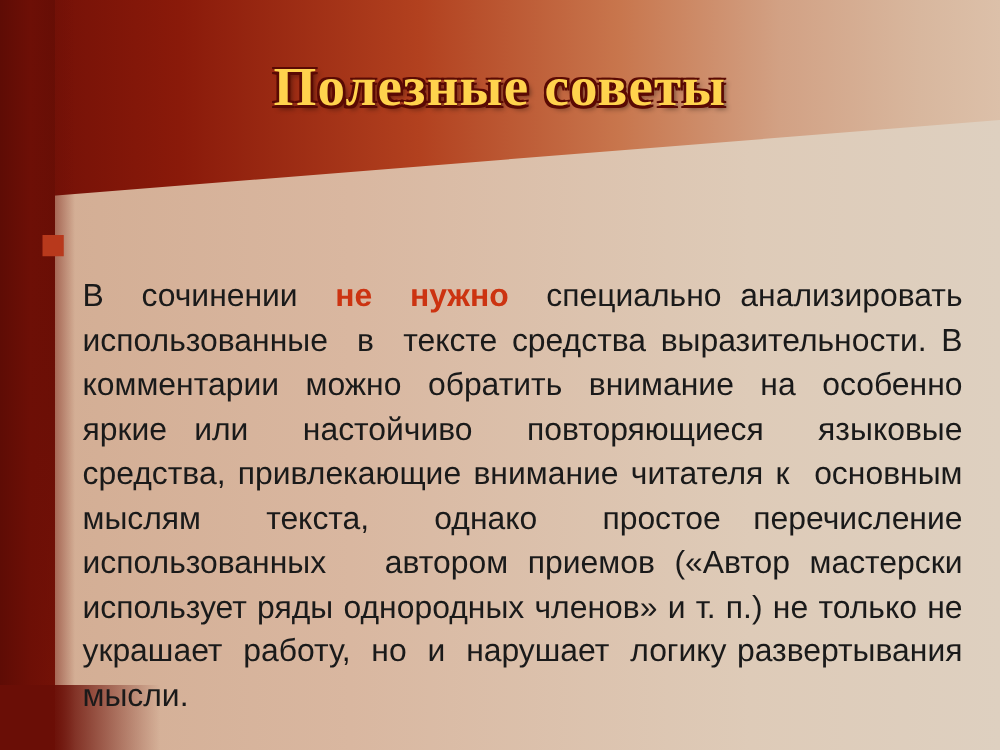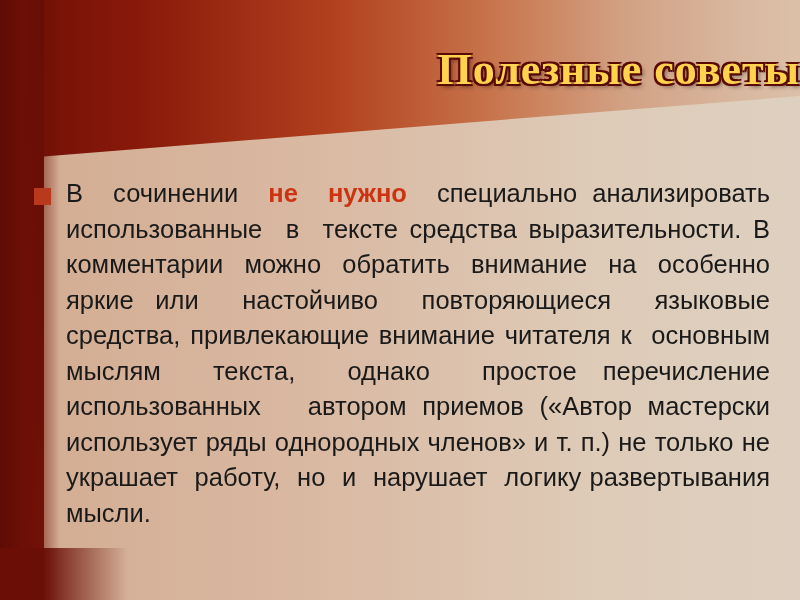--- a/index.html
+++ b/index.html
@@ -58,21 +58,21 @@
     width: 800px;
     height: 52px;
     background: linear-gradient(to right, #6a0e06 0%, #6a0e06 5%, rgba(214,180,156,0) 16%);
   }
 
   .title {
     position: absolute;
     top: 44px;
     left: 0;
     width: 800px;
-    text-align: right;
+    text-align: center;
     font-family: "Liberation Serif", serif;
     font-weight: bold;
     font-size: 44px;
     line-height: 52px;
     letter-spacing: 1px;
     color: #ffd34d;
     text-shadow:
       -2px -2px 0 #5a0a04,
        2px -2px 0 #5a0a04,
       -2px  2px 0 #5a0a04,
@@ -100,20 +100,21 @@
   }
   .paragraph {
     flex: 1 1 auto;
     font-family: "Liberation Sans", sans-serif;
     font-size: 25.5px;
     line-height: 35.5px;
     color: #1a1a1a;
     text-align: justify;
     text-justify: inter-word;
     font-weight: normal;
+    margin-top: 44px;
   }
   .paragraph .hl {
     color: #cc3311;
     font-weight: bold;
   }
   .paragraph .seg {
     white-space: pre-wrap;
   }
 </style>
 </head>

